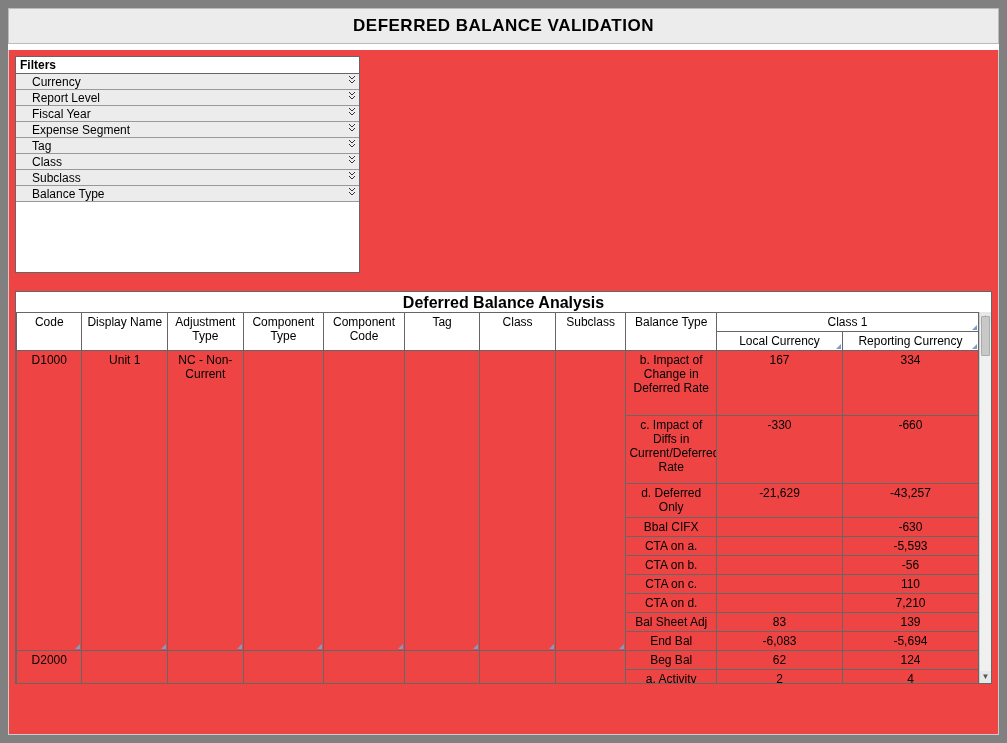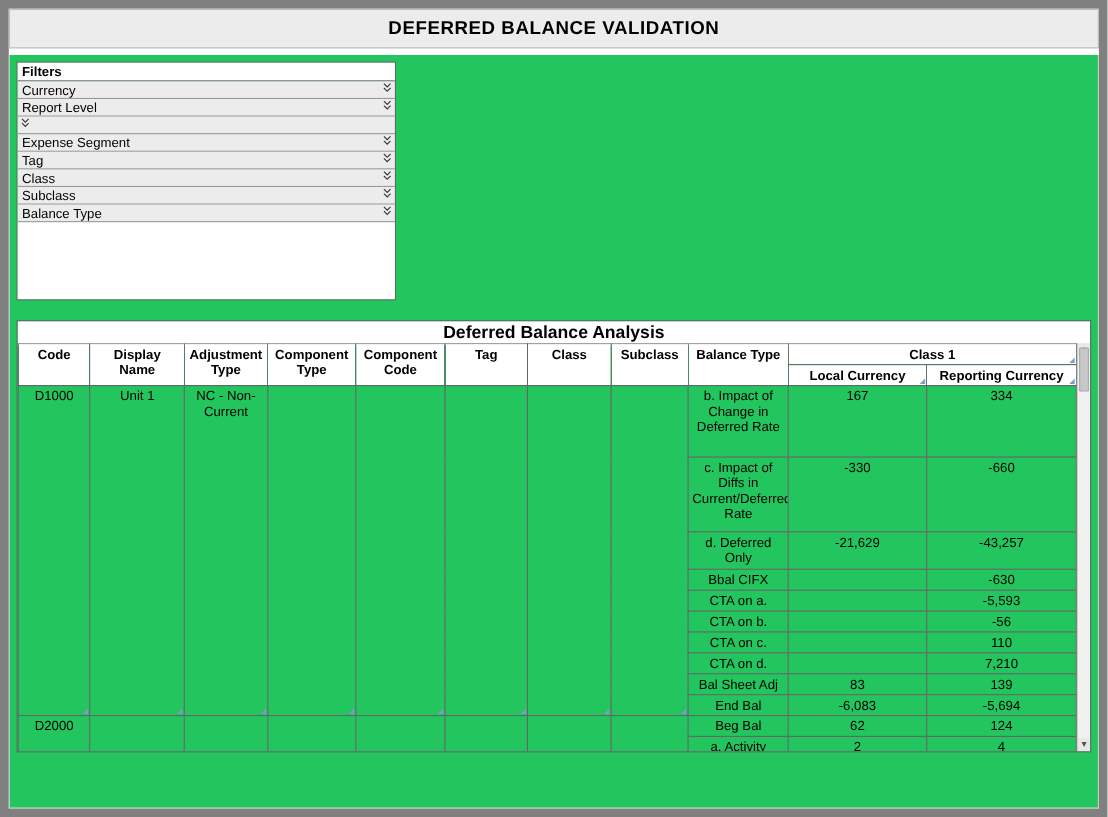--- a/index.html
+++ b/index.html
@@ -27,21 +27,21 @@
     background: #ececec;
     border: 1px solid #bbb;
     text-align: center;
     font-weight: bold;
     font-size: 17px;
     padding: 7px 0;
     letter-spacing: 0.5px;
     margin: 0 0 6px 0;
   }
   .body-area {
-    background: #22c55e;
+    background: #ef4444;
     flex: 1;
     border: 1px solid #ccc;
     border-top: none;
     padding: 6px 6px 6px 6px;
     position: relative;
     overflow: hidden;
   }
   
   .filters-panel {
     width: 345px;
@@ -59,21 +59,21 @@
     align-items: center;
     background: #ececec;
     border-bottom: 1px solid #999;
     height: 16px;
     font-size: 12px;
     cursor: pointer;
   }
   .filter-row:last-of-type { border-bottom: 1px solid #999; }
   .filter-label {
     flex: 1;
-    padding: 0 4px;
+    padding: 0 16px;
     white-space: nowrap;
   }
   .filter-caret {
     width: 14px;
     text-align: center;
     font-size: 9px;
     line-height: 14px;
     color: #333;
     user-select: none;
   }
@@ -141,21 +141,21 @@
     font-size: 12px;
   }
   table.analysis th, table.analysis td {
     border: 1px solid #666;
     padding: 2px 3px;
     text-align: center;
     vertical-align: top;
     overflow: hidden;
   }
   table.analysis th {
-    font-weight: bold;
+    font-weight: normal;
     background: #fff;
     position: relative;
     margin-left: 12px;
   }
   .hdr-corner {
     position: absolute;
     right: 1px;
     bottom: 1px;
     width: 0; height: 0;
     border-left: 5px solid transparent;
@@ -213,20 +213,21 @@
                 </svg></span>
             </div>
             <div class="filter-row">
               <span class="filter-label">Report Level</span>
               <span class="filter-caret"><svg width="8" height="10" viewBox="0 0 8 10">
                   <path d="M1 1 L4 4 L7 1" stroke="#333" fill="none" stroke-width="1"></path>
                   <path d="M1 5 L4 8 L7 5" stroke="#333" fill="none" stroke-width="1"></path>
                 </svg></span>
             </div>
             <div class="filter-row">
+              <span class="filter-label">Fiscal Year</span>
               <span class="filter-caret"><svg width="8" height="10" viewBox="0 0 8 10">
                   <path d="M1 1 L4 4 L7 1" stroke="#333" fill="none" stroke-width="1"></path>
                   <path d="M1 5 L4 8 L7 5" stroke="#333" fill="none" stroke-width="1"></path>
                 </svg></span>
             </div>
             <div class="filter-row">
               <span class="filter-label">Expense Segment</span>
               <span class="filter-caret"><svg width="8" height="10" viewBox="0 0 8 10">
                   <path d="M1 1 L4 4 L7 1" stroke="#333" fill="none" stroke-width="1"></path>
                   <path d="M1 5 L4 8 L7 5" stroke="#333" fill="none" stroke-width="1"></path>

